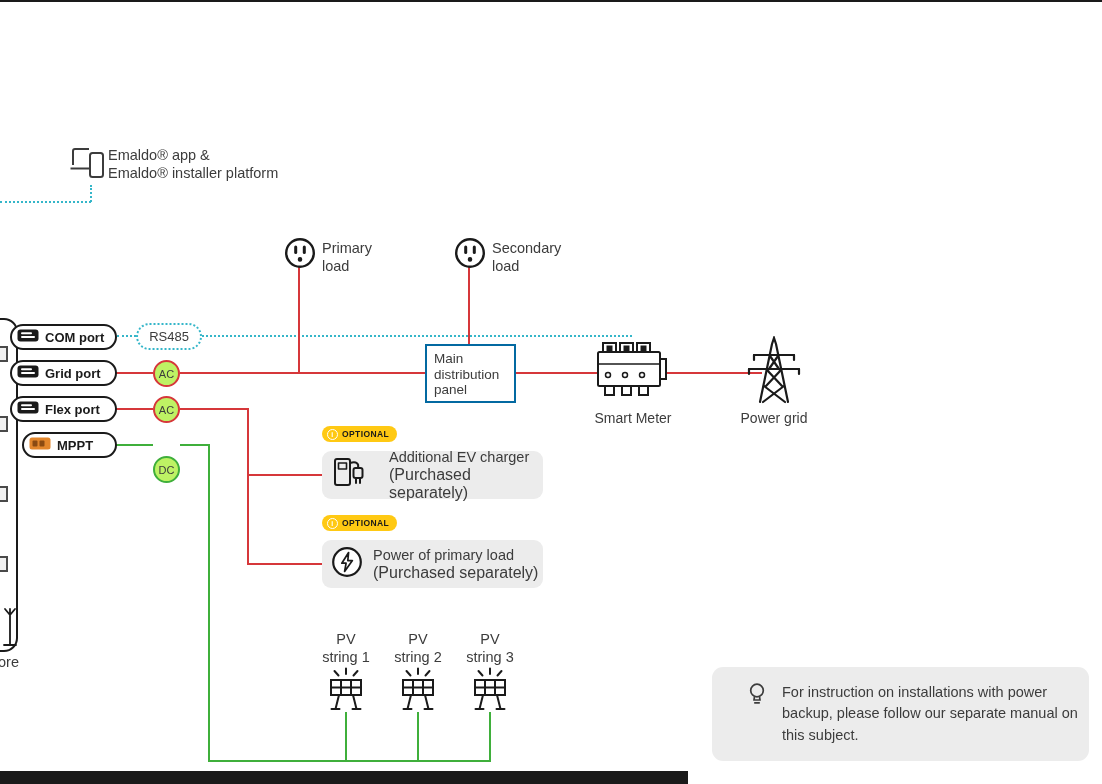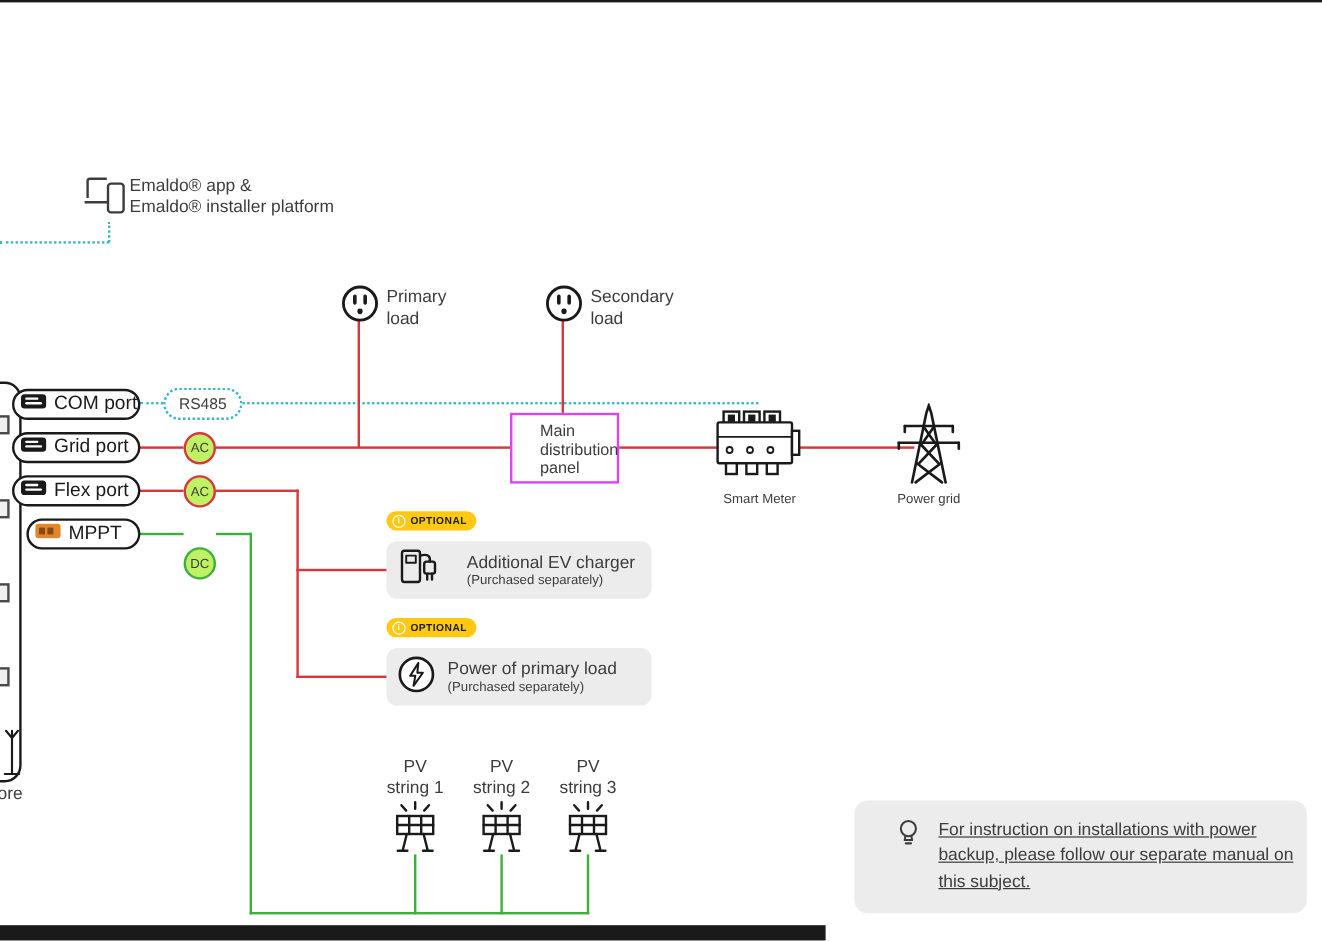--- a/index.html
+++ b/index.html
@@ -8,46 +8,46 @@
   .abs{position:absolute;}
   
   .wire{position:absolute;z-index:1;}
   .wire.red{background:var(--red,#d6373a);}
   .wire.green{background:var(--green,#3faf3b);}
   .dot-h{position:absolute;height:0;border-top:2px dotted var(--teal,#35b6c9);z-index:1;}
   .dot-v{position:absolute;width:0;border-left:2px dotted var(--teal,#35b6c9);z-index:1;}
   
   .pill{position:absolute;height:26px;background:#fff;border:2px solid #1a1a1a;border-radius:14px;
         display:flex;align-items:center;gap:6px;padding:0 8px 0 5px;box-sizing:border-box;z-index:3;}
-  .pill .lbl{font-size:16px;color:#1a1a1a;white-space:nowrap;}
+  .pill .lbl{font-size:13px;color:#1a1a1a;white-space:nowrap;font-weight:bold;}
   .node-circle{position:absolute;width:27px;height:27px;border-radius:50%;background:#bef264;
         display:flex;align-items:center;justify-content:center;font-size:11px;color:#3c3c3c;
         box-sizing:border-box;z-index:3;}
   .ac{border:2px solid var(--red,#d6373a);}
   .dc{border:2px solid var(--green,#3faf3b);}
   .rs485{position:absolute;left:136px;top:323px;width:66px;height:27px;border:2px dotted var(--teal,#35b6c9);
         border-radius:14px;display:flex;align-items:center;justify-content:center;font-size:13px;
         color:#3c3c3c;background:#fff;box-sizing:border-box;z-index:3;}
   
   .panel{position:absolute;left:425px;top:344px;width:91px;height:59px;background:#fff;
-        border:2px solid #d946ef;box-sizing:border-box;z-index:3;font-size:13.5px;line-height:15.5px;
-        color:#3c3c3c;padding:5px 2px 0 23px;}
+        border:2px solid #0369a1;box-sizing:border-box;z-index:3;font-size:13.5px;line-height:15.5px;
+        color:#3c3c3c;padding:5px 2px 0 7px;}
   .graybox{position:absolute;background:var(--gray_box,#ececec);border-radius:9px;display:flex;
         align-items:center;z-index:2;box-sizing:border-box;}
   .box-title{font-size:14.5px;color:#3c3c3c;}
-  .box-sub{font-size:11px;color:#3c3c3c;margin-top:1px;}
+  .box-sub{font-size:16px;color:#3c3c3c;margin-top:1px;}
   .badge{position:absolute;height:16px;background:var(--yellow,#ffc913);border-radius:9px;
         display:inline-flex;align-items:center;gap:4px;padding:0 8px 0 5px;z-index:2;
         font-size:8.5px;font-weight:bold;letter-spacing:.4px;color:#1a1a1a;}
   .badge .i{width:9px;height:9px;border:1px solid #fff;border-radius:50%;color:#fff;font-size:7px;
         line-height:9px;text-align:center;flex:0 0 auto;}
   .label14{position:absolute;font-size:14.5px;line-height:17.5px;color:#3c3c3c;z-index:2;}
   .pv-label{position:absolute;width:64px;text-align:center;font-size:14.5px;line-height:17.5px;
         color:#3c3c3c;z-index:2;}
-  .caption{position:absolute;text-align:center;font-size:11px;color:#3c3c3c;z-index:3;}
+  .caption{position:absolute;text-align:center;font-size:14px;color:#3c3c3c;z-index:3;}
   
   .device{position:absolute;left:-46px;top:318px;width:64px;height:334px;border:2.5px solid #1a1a1a;
         border-radius:0 14px 14px 0;background:#fff;z-index:2;box-sizing:border-box;}
   .cut{position:absolute;width:12px;height:16px;border:2px solid #4a4a4a;background:#f0f0f0;
         box-sizing:border-box;z-index:3;}
   .icon{z-index:3;}
   .bar{position:absolute;background:#1a1a1a;z-index:4;}
   .note-text{font-size:14.5px;line-height:21.5px;color:#3c3c3c;width:310px;}
 </style>
 </head>
@@ -298,21 +298,21 @@
     <svg width="40" height="46" viewBox="0 0 40 46">
       <g stroke="#1a1a1a" stroke-width="2" fill="#fff" stroke-linecap="round">
         <path d="M20,1.5 V7 M8.5,4 L12.5,8.5 M31.5,4 L27.5,8.5" fill="none"></path>
         <rect x="5" y="13" width="30" height="15"></rect>
         <path d="M15,13 V28 M25,13 V28 M5,20.5 H35" fill="none"></path>
         <path d="M13,28 L9.5,42 M27,28 L30.5,42 M5.5,42 H13.5 M26.5,42 H34.5" fill="none"></path>
       </g>
     </svg>
   </div>
 
-  <div class="graybox" style="left:712px;top:667px;width:377px;height:94px;padding-left:36px;gap:16px;border-radius:11px;text-decoration:underline;">
+  <div class="graybox" style="left:712px;top:667px;width:377px;height:94px;padding-left:36px;gap:16px;border-radius:11px;">
     <span class="icon" style="align-self:flex-start;margin-top:15px;">
       <svg width="18" height="26" viewBox="0 0 18 26">
         <g stroke="#3c3c3c" stroke-width="1.7" fill="none" stroke-linecap="round">
           <circle cx="9" cy="8.5" r="6.3"></circle>
           <path d="M6.4,14.8 C6.4,16.5 6,17.2 6,18 H12 C12,17.2 11.6,16.5 11.6,14.8"></path>
           <path d="M6.8,20.8 H11.2"></path>
         </g>
       </svg>
     </span>
     <span class="note-text">For instruction on installations with power backup, please follow our separate manual on this subject.</span>

